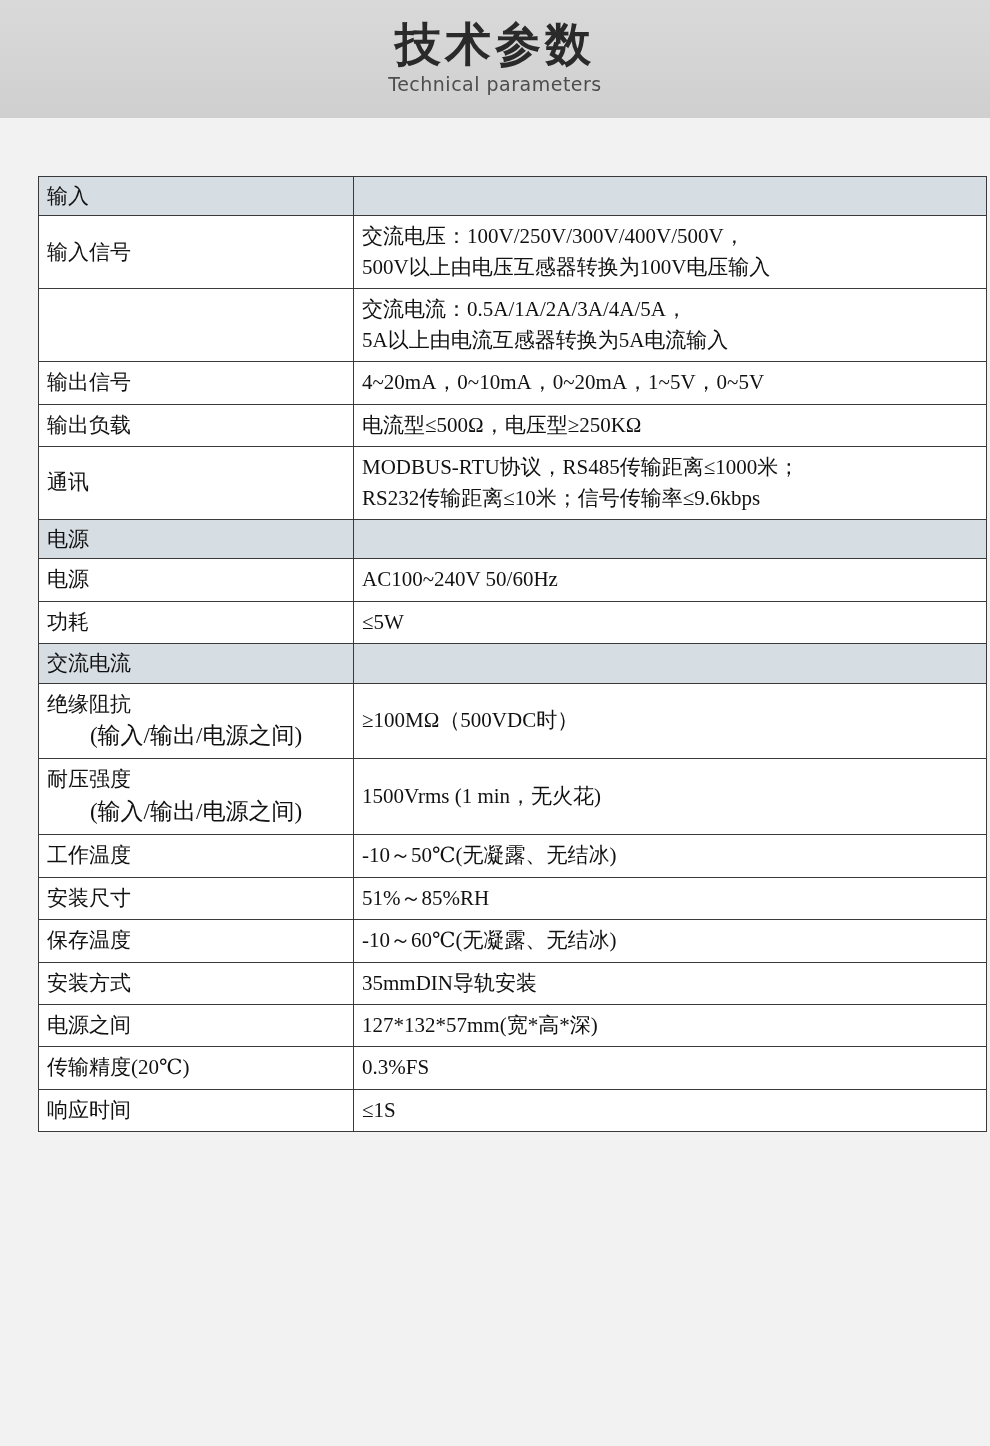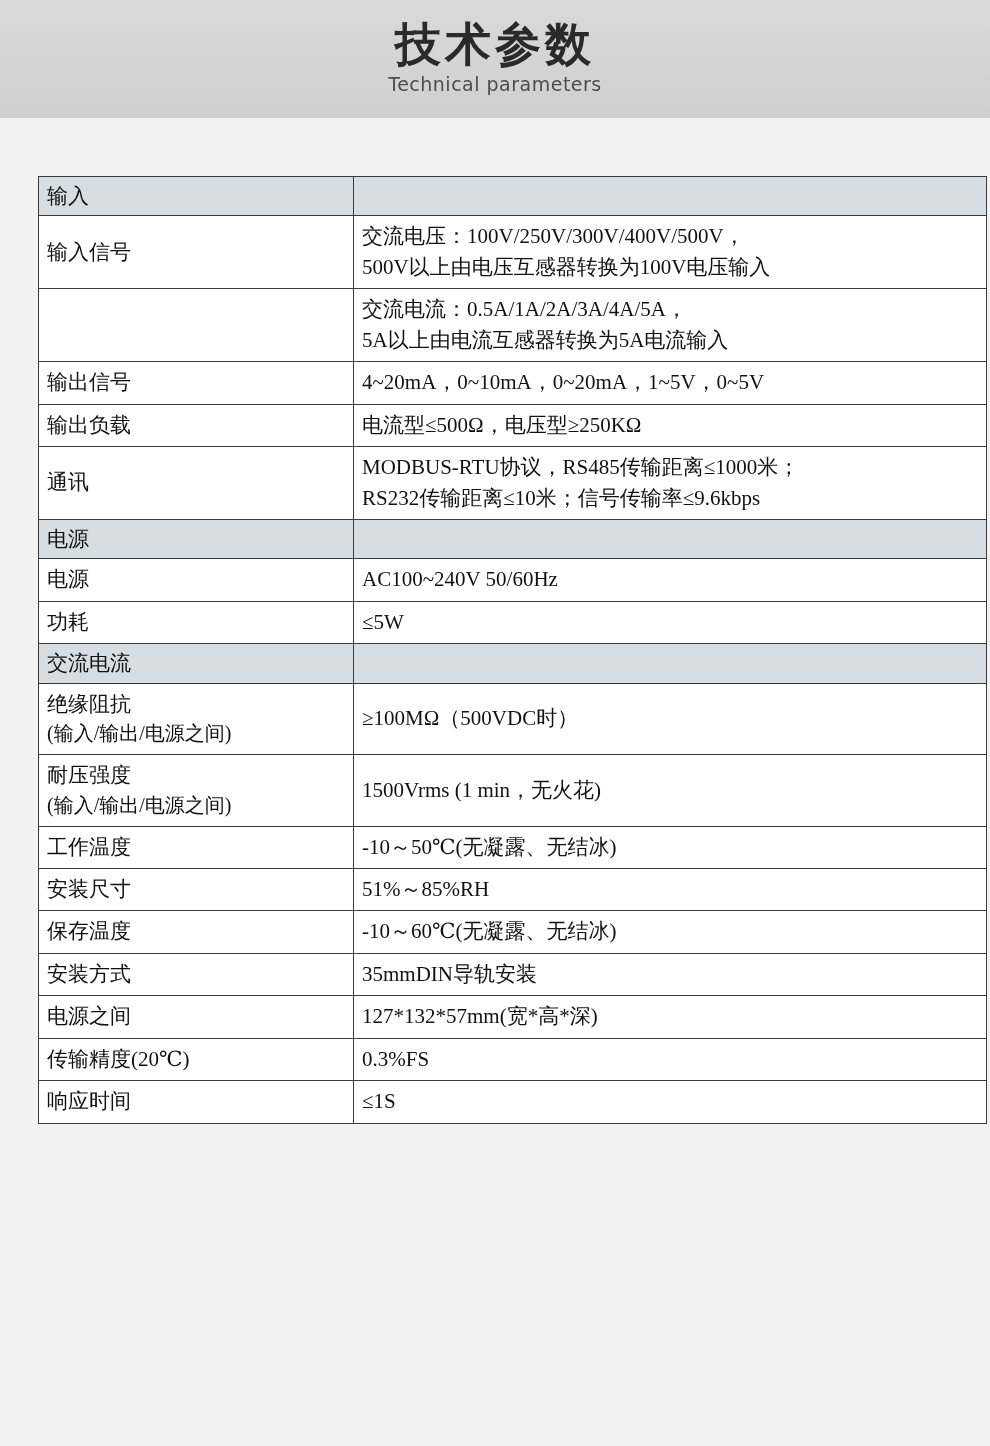--- a/index.html
+++ b/index.html
@@ -69,21 +69,22 @@
     font-size: 21px;
     padding-top: 4px;
     padding-bottom: 4px;
   }
   tr.section td.seg-left {
     border-right: 1px solid #3a3a3a;
   }
 
   .twoline span { display: block; }
   .sub-note {
-    font-size: 20px;
+    font-size: 23px;
+    text-align: center;
   }
 </style>
 </head>
 <body>
 
 <div class="banner">
   <div class="banner-title">技术参数</div>
   <div class="banner-sub">Technical parameters</div>
 </div>
 

